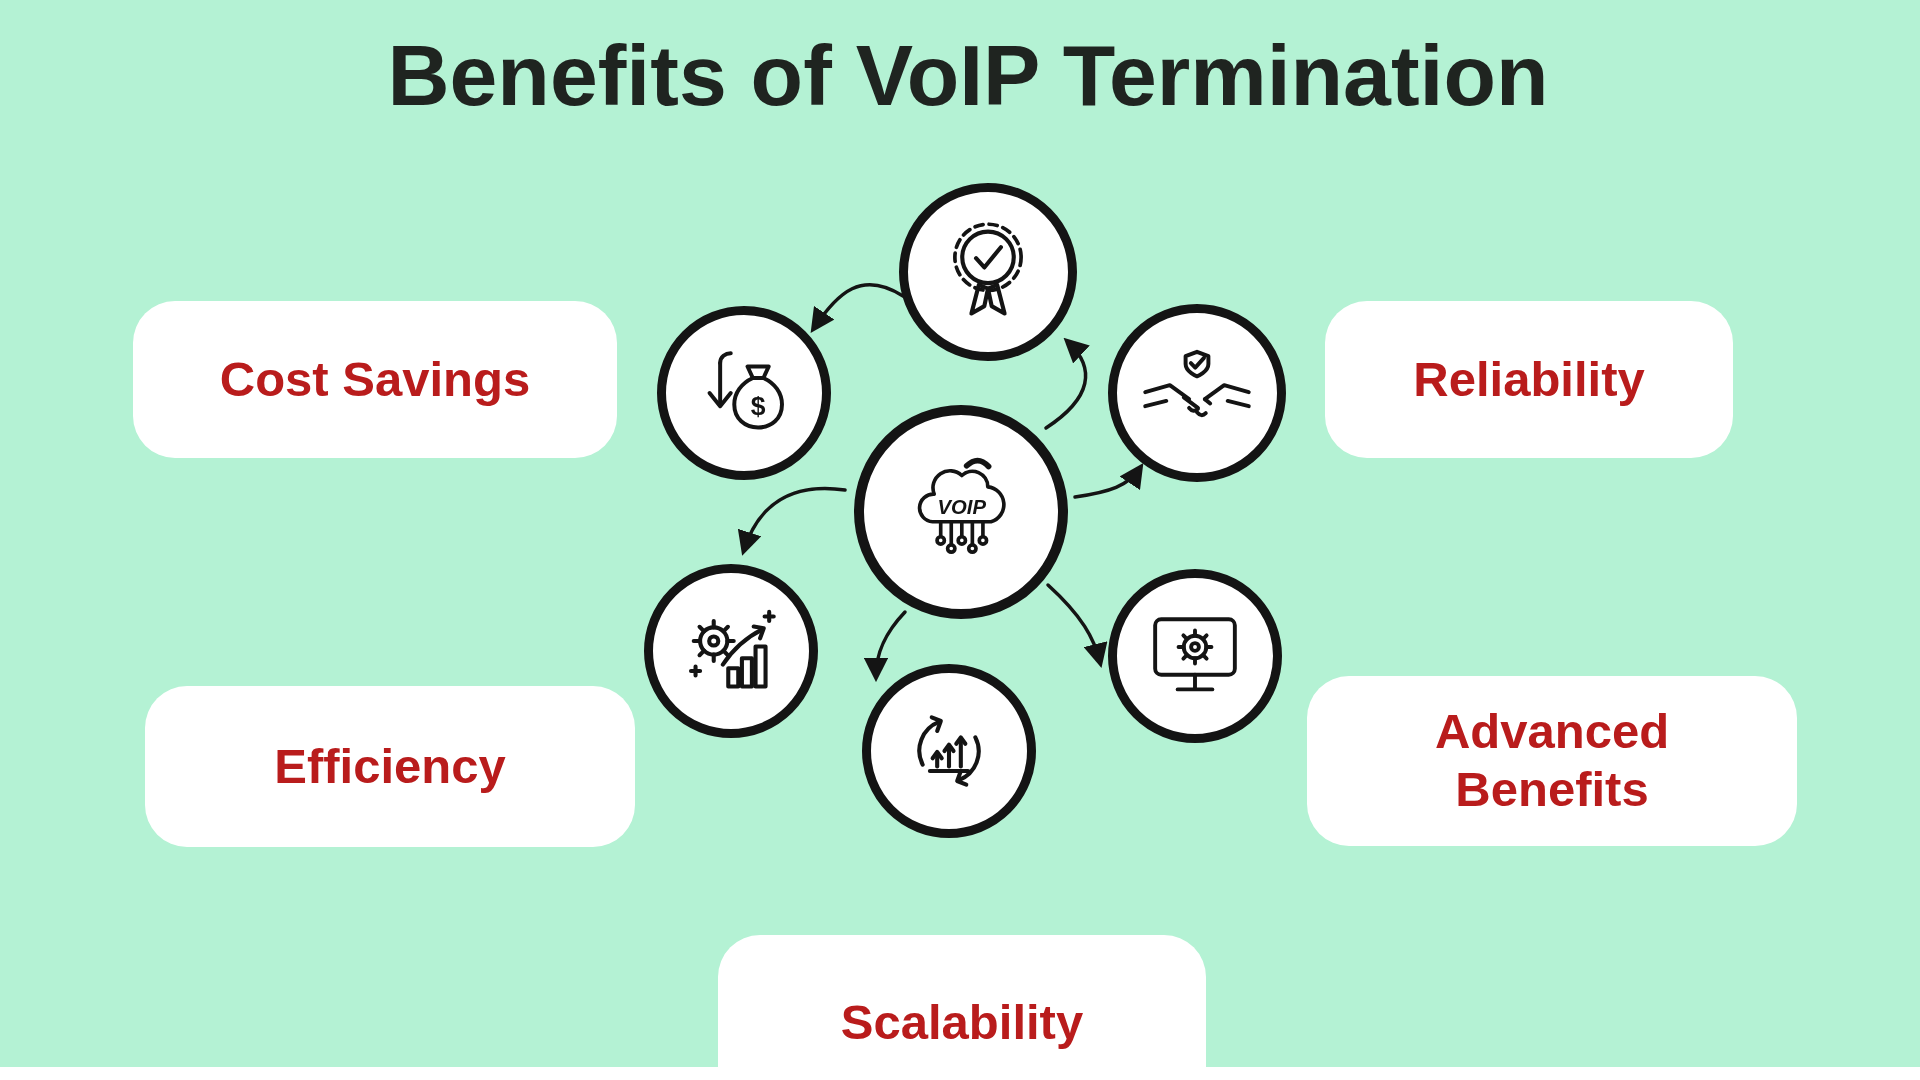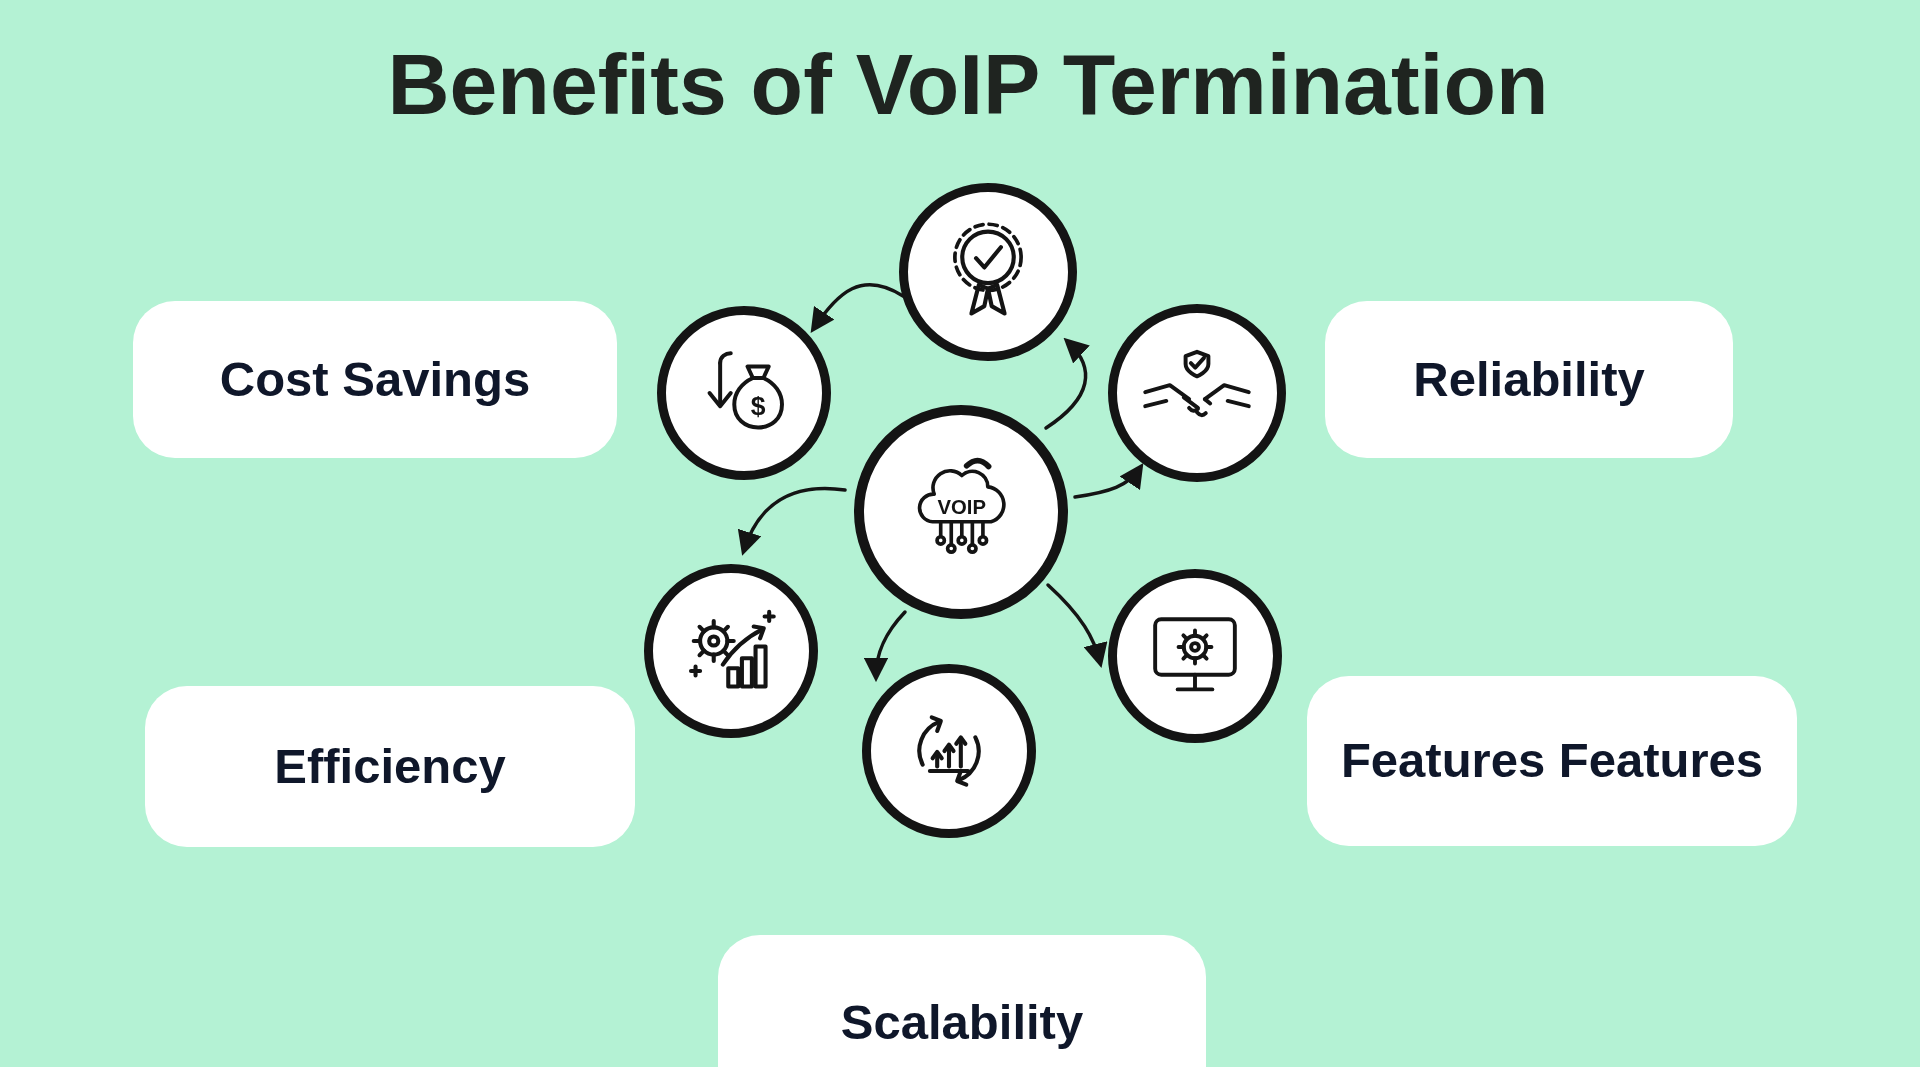--- a/index.html
+++ b/index.html
@@ -8,21 +8,21 @@
     position: relative;
     width: 1920px;
     height: 1080px;
     background: var(--bg, #b4f2d4);
     overflow: hidden;
     font-family: "Liberation Sans", sans-serif;
   }
   .title {
     position: absolute;
     left: 0; right: 0; top: 26px;
-    margin: 9px;
+    margin: 0;
     text-align: center;
     font-size: 86px;
     font-weight: 800;
     color: var(--ink, #1f2420);
     letter-spacing: 0;
     padding-left: 16px;
   }
   .bottom-strip {
     position: absolute;
     left: 0; right: 0; bottom: 0;
@@ -32,38 +32,38 @@
   .circle {
     position: absolute;
     background: #ffffff;
     border: 9px solid #141414;
     border-radius: 50%;
     display: flex;
     align-items: center;
     justify-content: center;
     box-sizing: border-box;
   }
-  .c-center   { left: 854px;  top: 405px; width: 214px; height: 214px; border-width: 10px; }
+  .c-center   { left: 854px;  top: 405px; width: 214px; height: 214px; border-width: 10px; font-style: italic; }
   .c-badge    { left: 899px;  top: 183px; width: 178px; height: 178px; }
   .c-money    { left: 657px;  top: 306px; width: 174px; height: 174px; }
   .c-hand     { left: 1108px; top: 304px; width: 178px; height: 178px; }
   .c-gear     { left: 644px;  top: 564px; width: 174px; height: 174px; }
   .c-monitor  { left: 1108px; top: 569px; width: 174px; height: 174px; }
   .c-cycle    { left: 862px;  top: 664px; width: 174px; height: 174px; }
   .label-box {
     position: absolute;
     background: #ffffff;
     border-radius: 42px;
     display: flex;
     align-items: center;
     justify-content: center;
     text-align: center;
     font-weight: 700;
     font-size: 49px;
-    color: #0f172a;
+    color: #b91c1c;
     line-height: 1.18;
     padding: 0 30px;
     box-sizing: border-box;
   }
   .lb-cost     { left: 133px;  top: 301px; width: 484px; height: 157px; }
   .lb-rel      { left: 1325px; top: 301px; width: 408px; height: 157px; }
   .lb-eff      { left: 129px;  top: 686px; width: 490px; height: 161px; margin-left: 16px; }
   .lb-adv      { left: 1307px; top: 676px; width: 490px; height: 170px; }
   .lb-scal     { left: 718px;  top: 897px; width: 488px; height: 176px; margin-top: 38px; }
   .arrows {
@@ -229,20 +229,20 @@
   <div class="label-box lb-cost">
     <span>Cost Savings</span>
   </div>
   <div class="label-box lb-rel">
     <span>Reliability</span>
   </div>
   <div class="label-box lb-eff">
     <span>Efficiency</span>
   </div>
   <div class="label-box lb-adv">
-    <span>Features Features</span>
+    <span>Advanced Benefits</span>
   </div>
   <div class="label-box lb-scal">
     <span>Scalability</span>
   </div>
 
   <div class="bottom-strip"></div>
 </div>
 
 </body></html>

